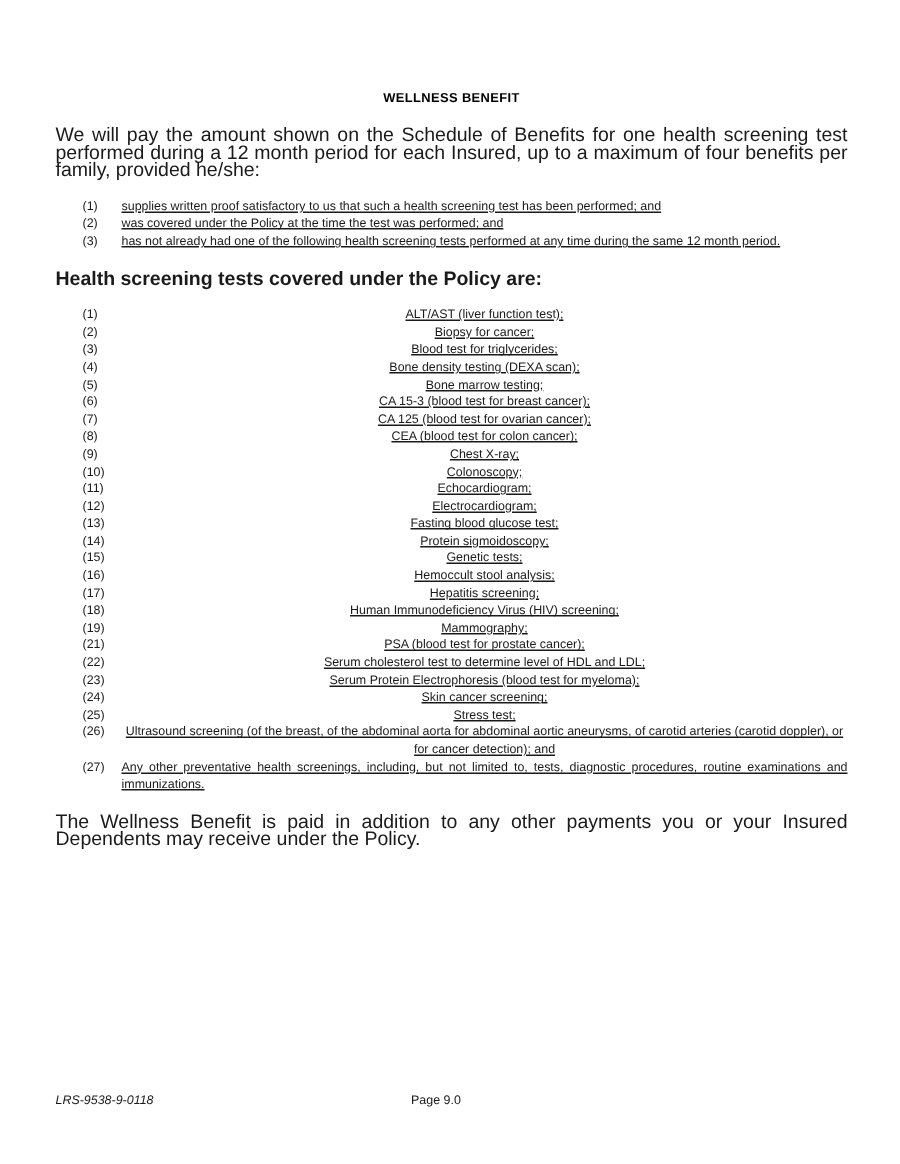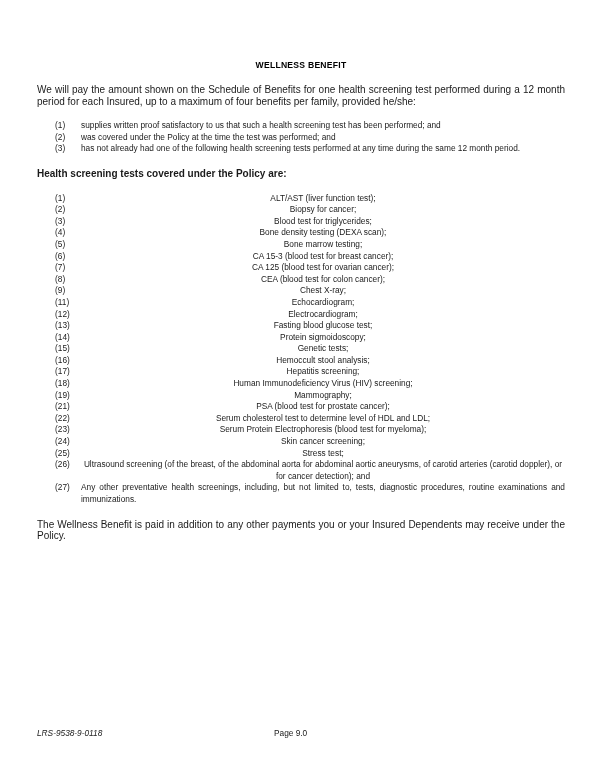--- a/index.html
+++ b/index.html
@@ -30,21 +30,21 @@
   }
   .doc-title {
     text-align: center;
     font-size: 8.6px;
     font-weight: bold;
     letter-spacing: 0.25px;
     margin: 0 0 14px 0;
     color: #000;
   }
   p.body-text {
-    font-size: 10px;
+    font-size: 13px;
     line-height: 11.6px;
     text-align: justify;
     margin: 0 0 13px 0;
     color: #1a1a1a;
   }
   p.body-text.nojust {
     text-align: left;
     font-weight: bold;
   }
   .list {
@@ -61,20 +61,21 @@
   }
   .list li .num {
     position: absolute;
     left: 18px;
     top: 0;
     width: 28px;
     text-align: left;
   }
   .list li .txt {
     display: block;
+    text-decoration: underline;
   }
   .list.justified li .txt {
     text-align: justify;
   }
   .list.justified li.nojust .txt {
     text-align: center;
   }
   .list-block-top {
     margin-bottom: 13px;
   }
@@ -157,20 +158,24 @@
         <span class="num">(7)</span>
         <span class="txt">CA 125 (blood test for ovarian cancer);</span>
       </li>
       <li class="nojust">
         <span class="num">(8)</span>
         <span class="txt">CEA (blood test for colon cancer);</span>
       </li>
       <li class="nojust">
         <span class="num">(9)</span>
         <span class="txt">Chest X-ray;</span>
+      </li>
+      <li class="nojust">
+        <span class="num">(10)</span>
+        <span class="txt">Colonoscopy;</span>
       </li>
       <li class="nojust">
         <span class="num">(11)</span>
         <span class="txt">Echocardiogram;</span>
       </li>
       <li class="nojust">
         <span class="num">(12)</span>
         <span class="txt">Electrocardiogram;</span>
       </li>
       <li class="nojust">

